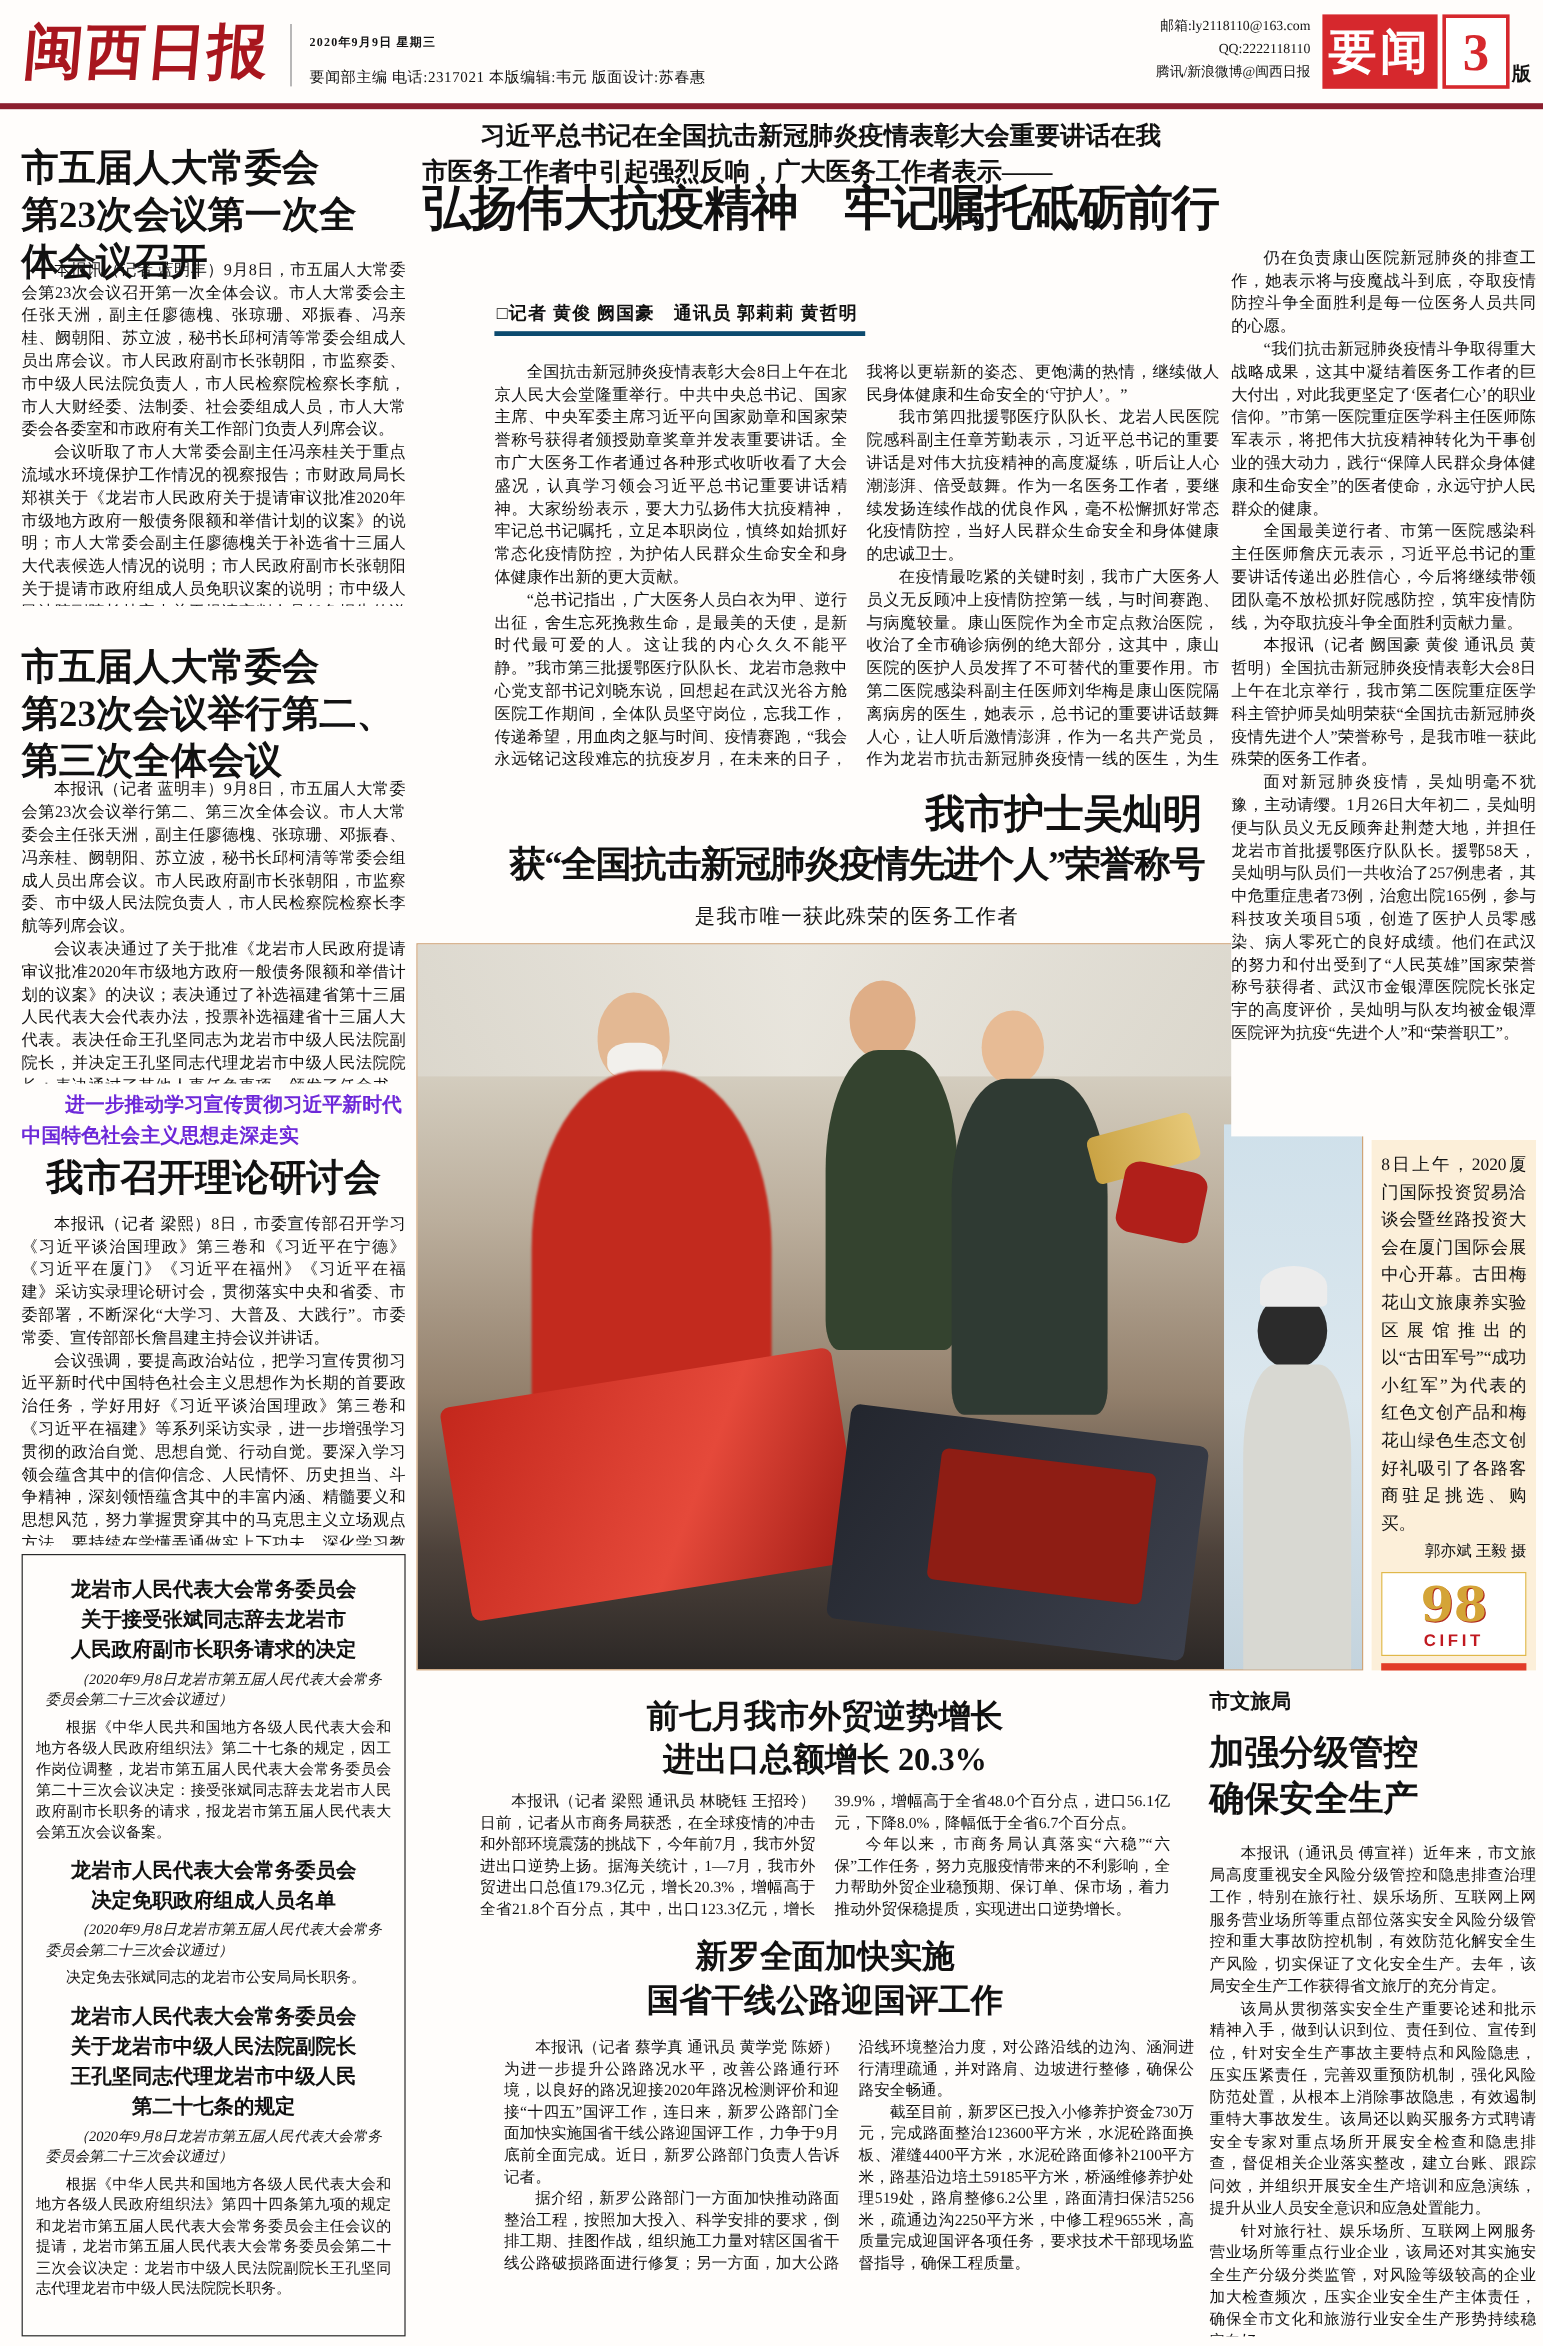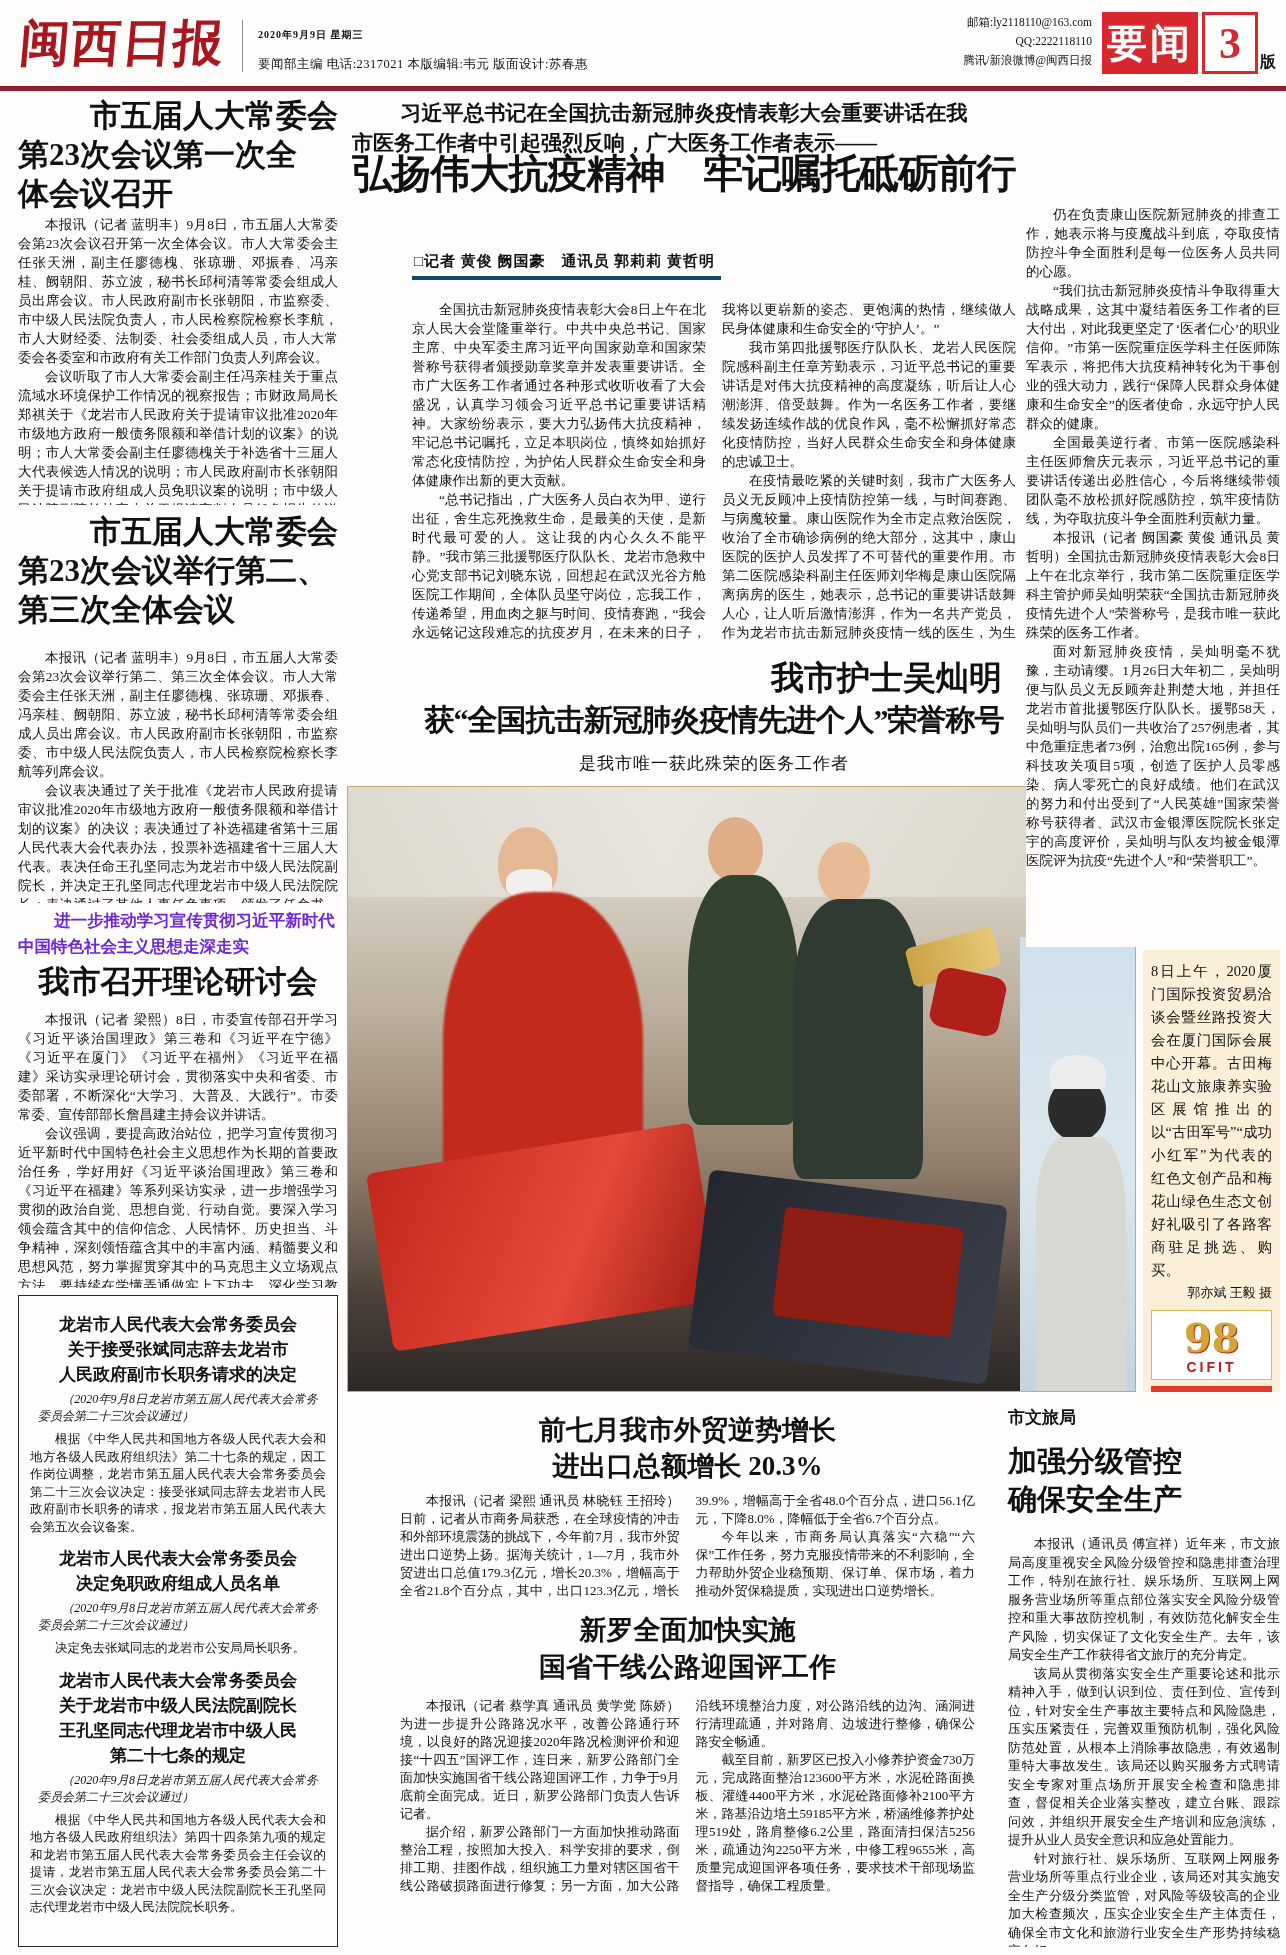--- a/index.html
+++ b/index.html
@@ -19,21 +19,21 @@
             box-sizing:border-box;color:#d6282d;display:flex;align-items:center;justify-content:center;
             font-size:44px;font-weight:bold;}
   .page-word{left:1260px;top:52px;font-size:16px;font-weight:bold;}
   .top-rule{left:0;top:86px;width:1286px;height:5px;background:#8c1f2e;}
   
   .body-txt{font-size:13.5px;line-height:19px;text-align:justify;overflow:hidden;}
   .body-txt p{margin:0;text-indent:2em;}
   .head-serif{font-weight:bold;font-family:"Liberation Serif",serif;}
   
   .lcol-title{left:18px;width:320px;font-size:31px;line-height:39px;font-weight:bold;}
-  .lcol-title div:first-child{text-align:right;}
+  .lcol-title div:first-child{text-align:left;margin-top:24px;}
   .lt1{top:96px;} .lt2{top:512px;}
   .lbody{left:18px;width:320px;}
   .lb1{top:215px;height:290px;} .lb2{top:648px;height:255px;} .lb3{top:1010px;height:278px;}
   .kicker-red{left:18px;top:908px;width:320px;font-size:16.5px;line-height:26px;font-weight:bold;color:#6d28d9;}
   .kicker-red div:first-child{padding-left:2.2em;}
   .lt3{left:18px;top:961px;width:320px;text-align:center;font-size:31px;font-weight:bold;}
   
   .notices{left:18px;top:1295px;width:320px;height:652px;border:1.5px solid #2a2a2a;box-sizing:border-box;
            padding:12px 11px;overflow:hidden;}
   .notice-title{font-size:17px;line-height:25px;font-weight:bold;text-align:center;margin:4px 0 4px;}
@@ -68,21 +68,21 @@
   .cifit{margin-top:8px;border:1px solid #e0b84a;background:#fff;text-align:center;padding:6px 2px 4px;}
   .cifit-num{font-size:40px;line-height:42px;font-weight:bold;color:#d4a437;
              text-shadow:1px 1px 0 #b02a1e;font-family:"DejaVu Serif",serif;}
   .cifit-brand{font-size:14px;font-weight:bold;color:#c01920;letter-spacing:3px;font-family:"Liberation Sans",sans-serif;}
   .cifit-red{background:#e23c28;color:#ffe14d;font-weight:bold;text-align:center;
              padding:6px 2px;margin-top:6px;font-size:17px;line-height:24px;}
   
   .trade-head{left:400px;top:1412px;width:575px;text-align:center;font-size:27px;line-height:36px;font-weight:bold;}
   .trade-body{left:400px;top:1492px;width:575px;height:112px;column-count:2;column-gap:16px;font-size:13px;line-height:18px;}
   .xl-head{left:400px;top:1612px;width:575px;text-align:center;font-size:27px;line-height:37px;font-weight:bold;}
-  .xl-body{left:400px;top:1697px;width:575px;height:250px;column-count:2;column-gap:16px;font-size:13px;line-height:18px;}
+  .xl-body{left:420px;top:1697px;width:575px;height:250px;column-count:2;column-gap:16px;font-size:13px;line-height:18px;}
   .cult-eyebrow{left:1008px;top:1406px;font-size:17px;font-weight:bold;}
   .cult-head{left:1008px;top:1442px;width:272px;font-size:29px;line-height:38px;font-weight:bold;}
   .cult-body{left:1008px;top:1535px;width:272px;height:412px;font-size:13px;line-height:18.5px;}
 </style>
 </head>
 <body>
 
 <div id="page">
 
   <div class="abs logo">闽西日报</div>

